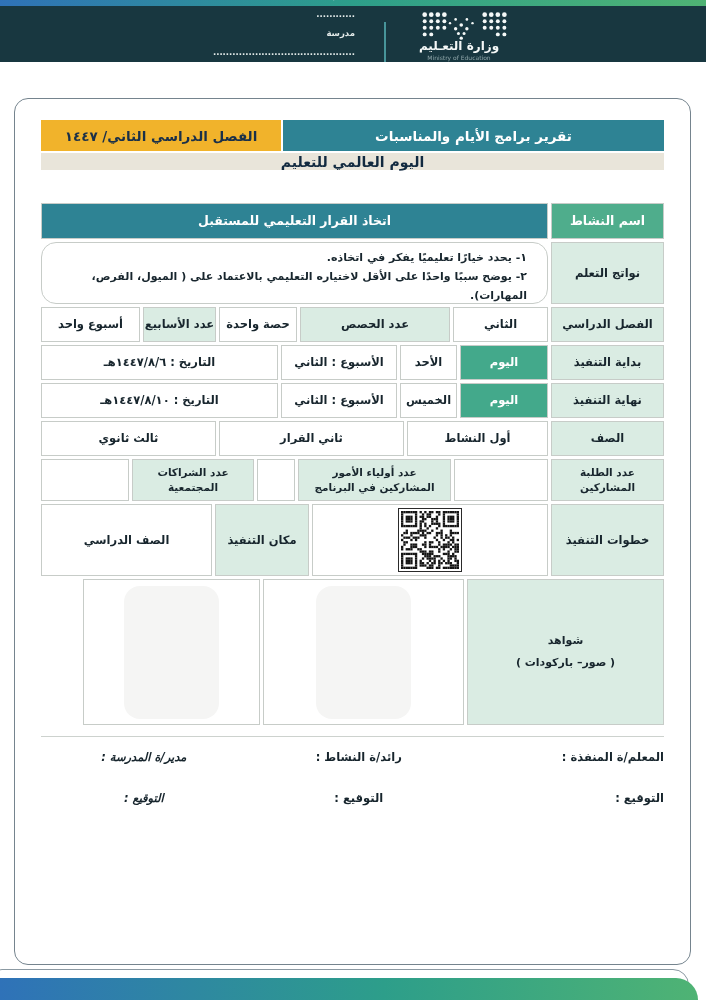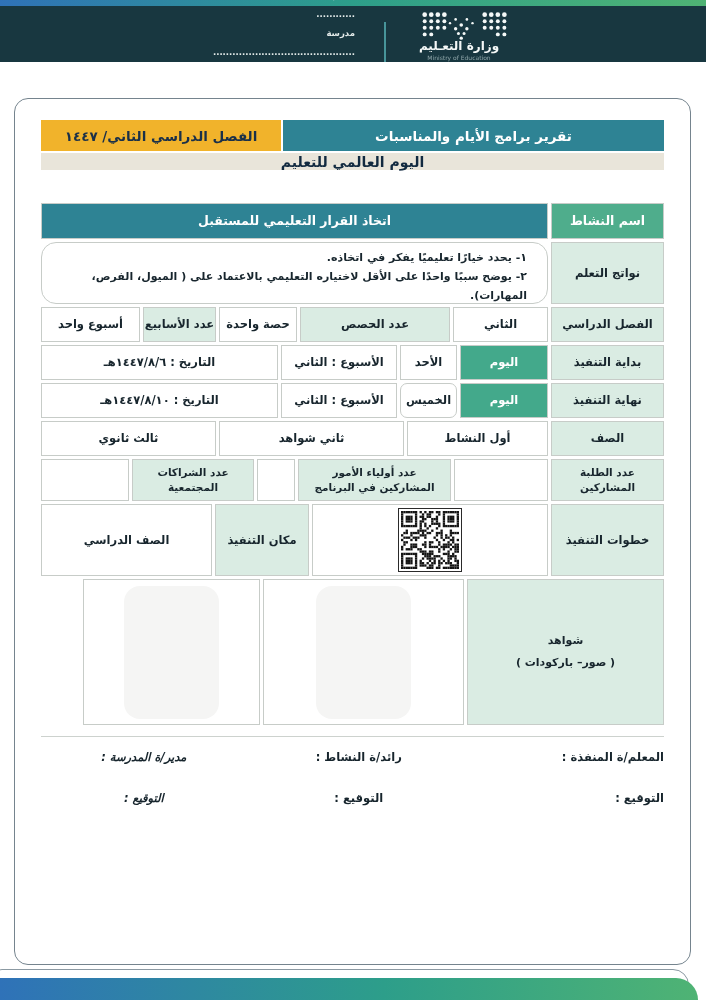--- a/index.html
+++ b/index.html
@@ -165,29 +165,29 @@
         <div class="cell mint" style="flex-basis:113px;">بداية التنفيذ</div>
         <div class="cell greenc" style="flex-basis:88px;">اليوم</div>
         <div class="cell" style="flex-basis:57px;">الأحد</div>
         <div class="cell" style="flex-basis:116px;">الأسبوع : الثاني</div>
         <div class="cell grow">التاريخ :  ١٤٤٧/٨/٦هـ</div>
       </div>
 
       <div class="row" style="height:35px;">
         <div class="cell mint" style="flex-basis:113px;">نهاية التنفيذ</div>
         <div class="cell greenc" style="flex-basis:88px;">اليوم</div>
-        <div class="cell" style="flex-basis:57px;border-radius:7px;">الخميس</div>
+        <div class="cell" style="flex-basis:57px;">الخميس</div>
         <div class="cell" style="flex-basis:116px;">الأسبوع : الثاني</div>
         <div class="cell grow">التاريخ :  ١٤٤٧/٨/١٠هـ</div>
       </div>
 
       <div class="row" style="height:35px;">
         <div class="cell mint" style="flex-basis:113px;">الصف</div>
         <div class="cell" style="flex-basis:141px;">أول النشاط</div>
-        <div class="cell" style="flex-basis:185px;">ثاني شواهد</div>
+        <div class="cell" style="flex-basis:185px;">ثاني القرار</div>
         <div class="cell grow">ثالث ثانوي</div>
       </div>
 
       <div class="row" style="height:42px;">
         <div class="cell mint small" style="flex-basis:113px;">عدد الطلبة المشاركين</div>
         <div class="cell" style="flex-basis:94px;"></div>
         <div class="cell mint small" style="flex-basis:153px;padding:0 8px;">عدد أولياء الأمور المشاركين في البرنامج</div>
         <div class="cell" style="flex-basis:38px;"></div>
         <div class="cell mint small" style="flex-basis:122px;padding:0 10px;">عدد الشراكات المجتمعية</div>
         <div class="cell grow"></div>

